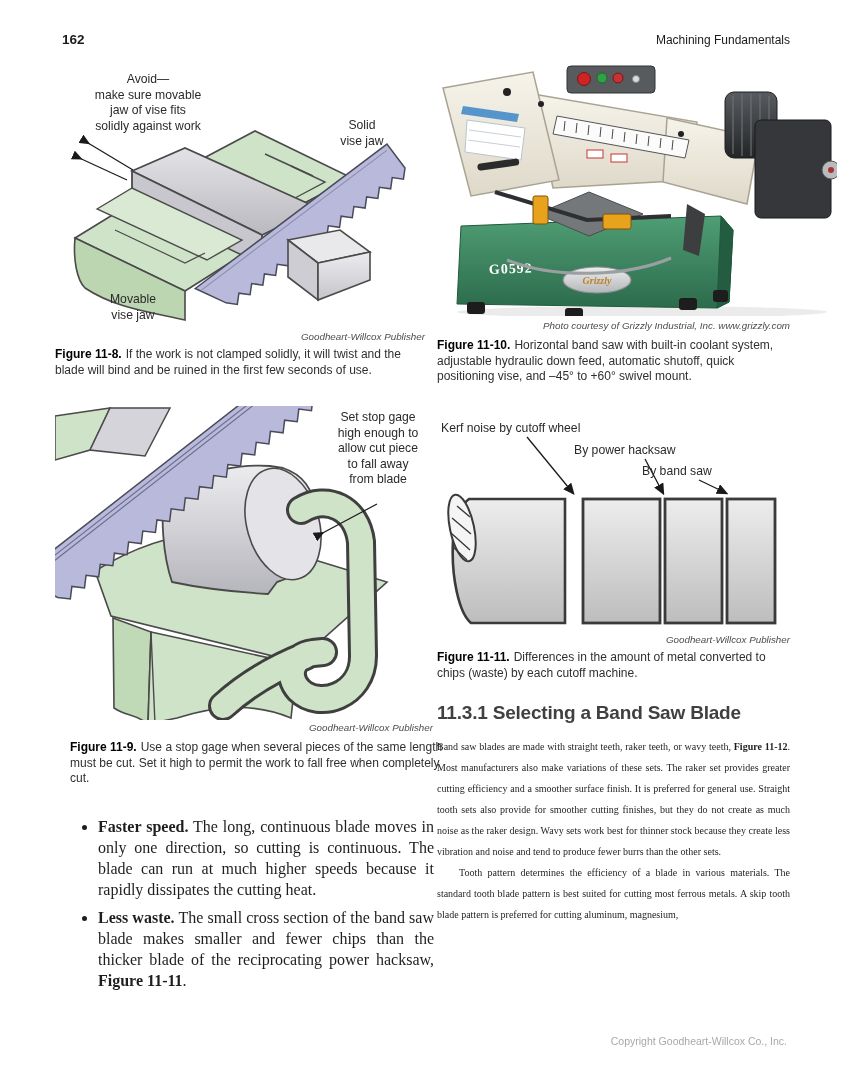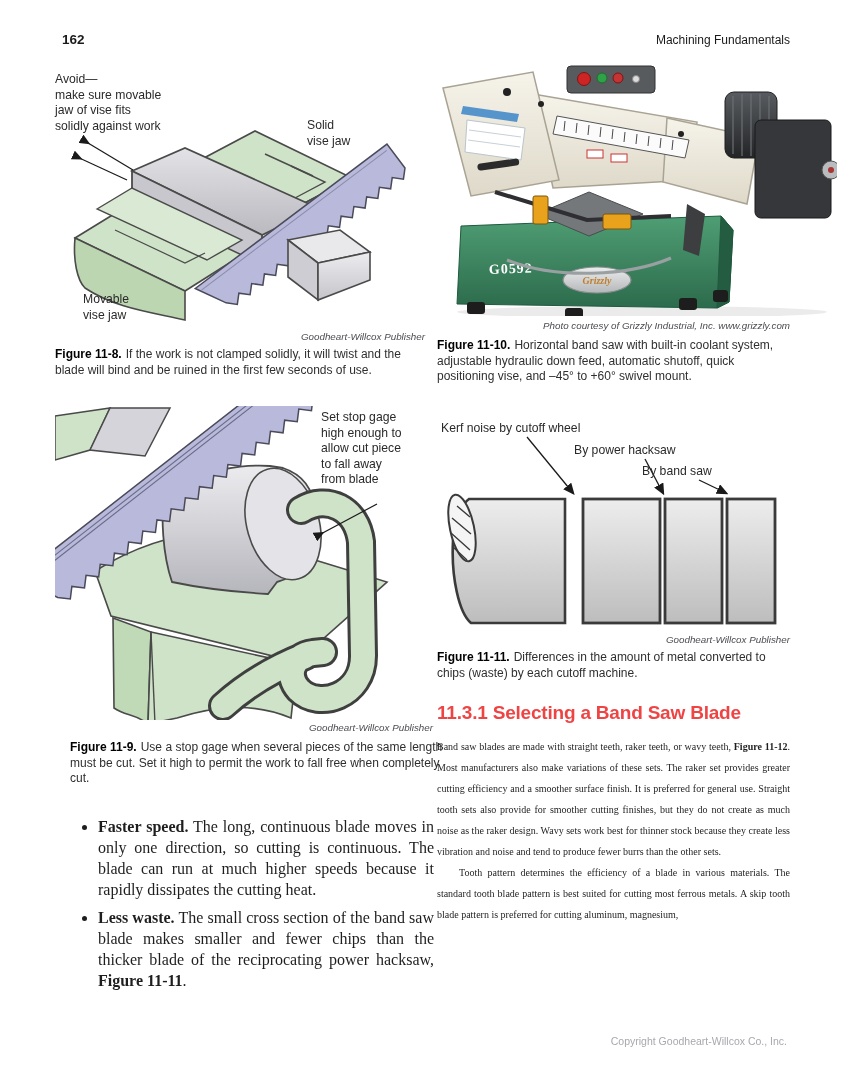--- a/index.html
+++ b/index.html
@@ -4,30 +4,30 @@
 <style>
   html,body{margin:0;padding:0;background:#ffffff;}
   .page{position:relative;width:849px;height:1087px;background:#fff;overflow:hidden;
         font-family:"Liberation Sans",sans-serif;}
   .hdr-num{position:absolute;left:62px;top:32px;font-size:13.5px;font-weight:bold;color:#1a1a1a;}
   .hdr-title{position:absolute;right:59px;top:33px;font-size:12px;color:#1a1a1a;}
   .footer{position:absolute;right:62px;top:1035px;font-size:10.5px;color:#a8a8ae;}
 
   .fig-art{position:absolute;}
   .fig-label{position:absolute;font-size:12.2px;line-height:15.5px;color:#2a2a2a;
-             white-space:pre-line;}
+             white-space:pre-line;text-align:center;}
   .credit{position:absolute;font-size:9.8px;font-style:italic;color:#4c4c52;text-align:right;}
   .caption{position:absolute;font-size:12px;line-height:15.6px;color:#2f2f2f;text-align:left;}
   .cap-label{font-weight:bold;color:#000;margin-right:4px;}
 
   .body-col{position:absolute;font-family:Liberation Serif, serif;font-size:10px;
             line-height:21px;color:#1e1e1e;text-align:justify;}
   .body-col p{margin:0;}
   .body-col p.indent{text-indent:22px;}
-  .sec-head{position:absolute;font-size:19px;font-weight:bold;color:#ef4444;
+  .sec-head{position:absolute;font-size:19px;font-weight:bold;color:#404040;
             letter-spacing:-0.2px;}
   ul.bullets{position:absolute;margin:0;padding-left:38px;width:336px;
              font-family:"Liberation Serif",serif;font-size:16px;line-height:21px;
              color:#1e1e1e;text-align:justify;list-style:disc outside;}
   ul.bullets li{margin:0 0 7px 0;}
   svg text{font-family:"Liberation Serif",serif;}
 </style>
 </head>
 <body>
 

